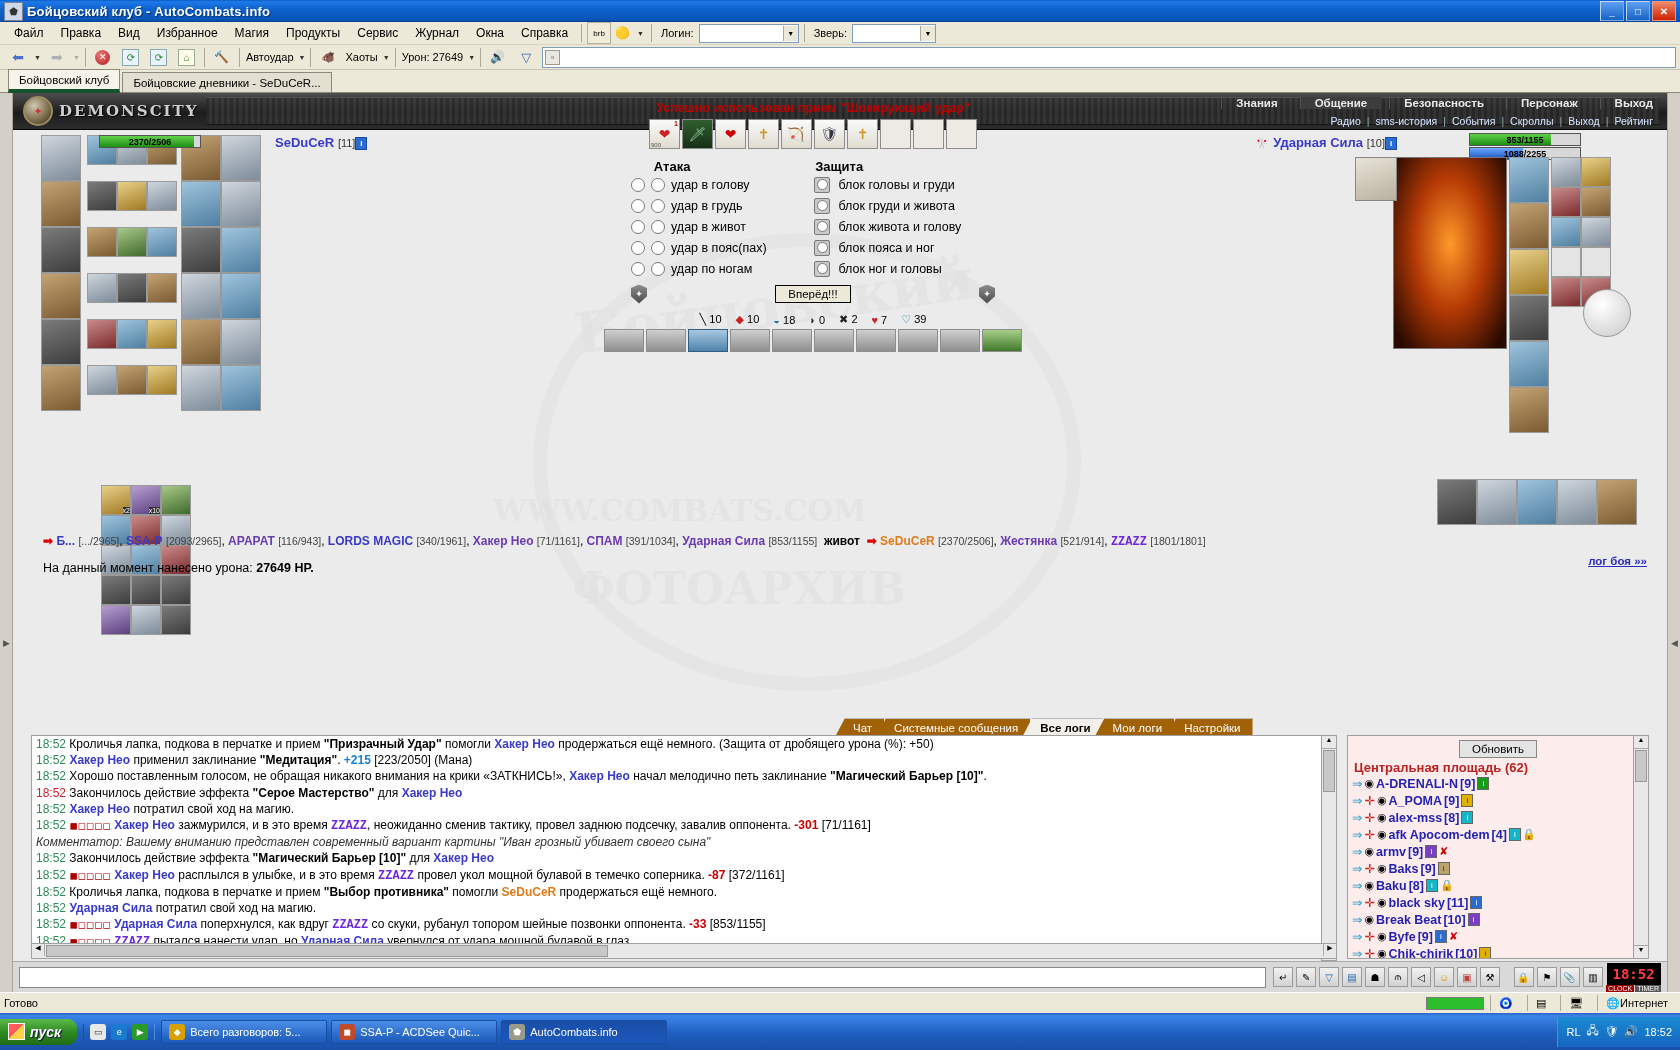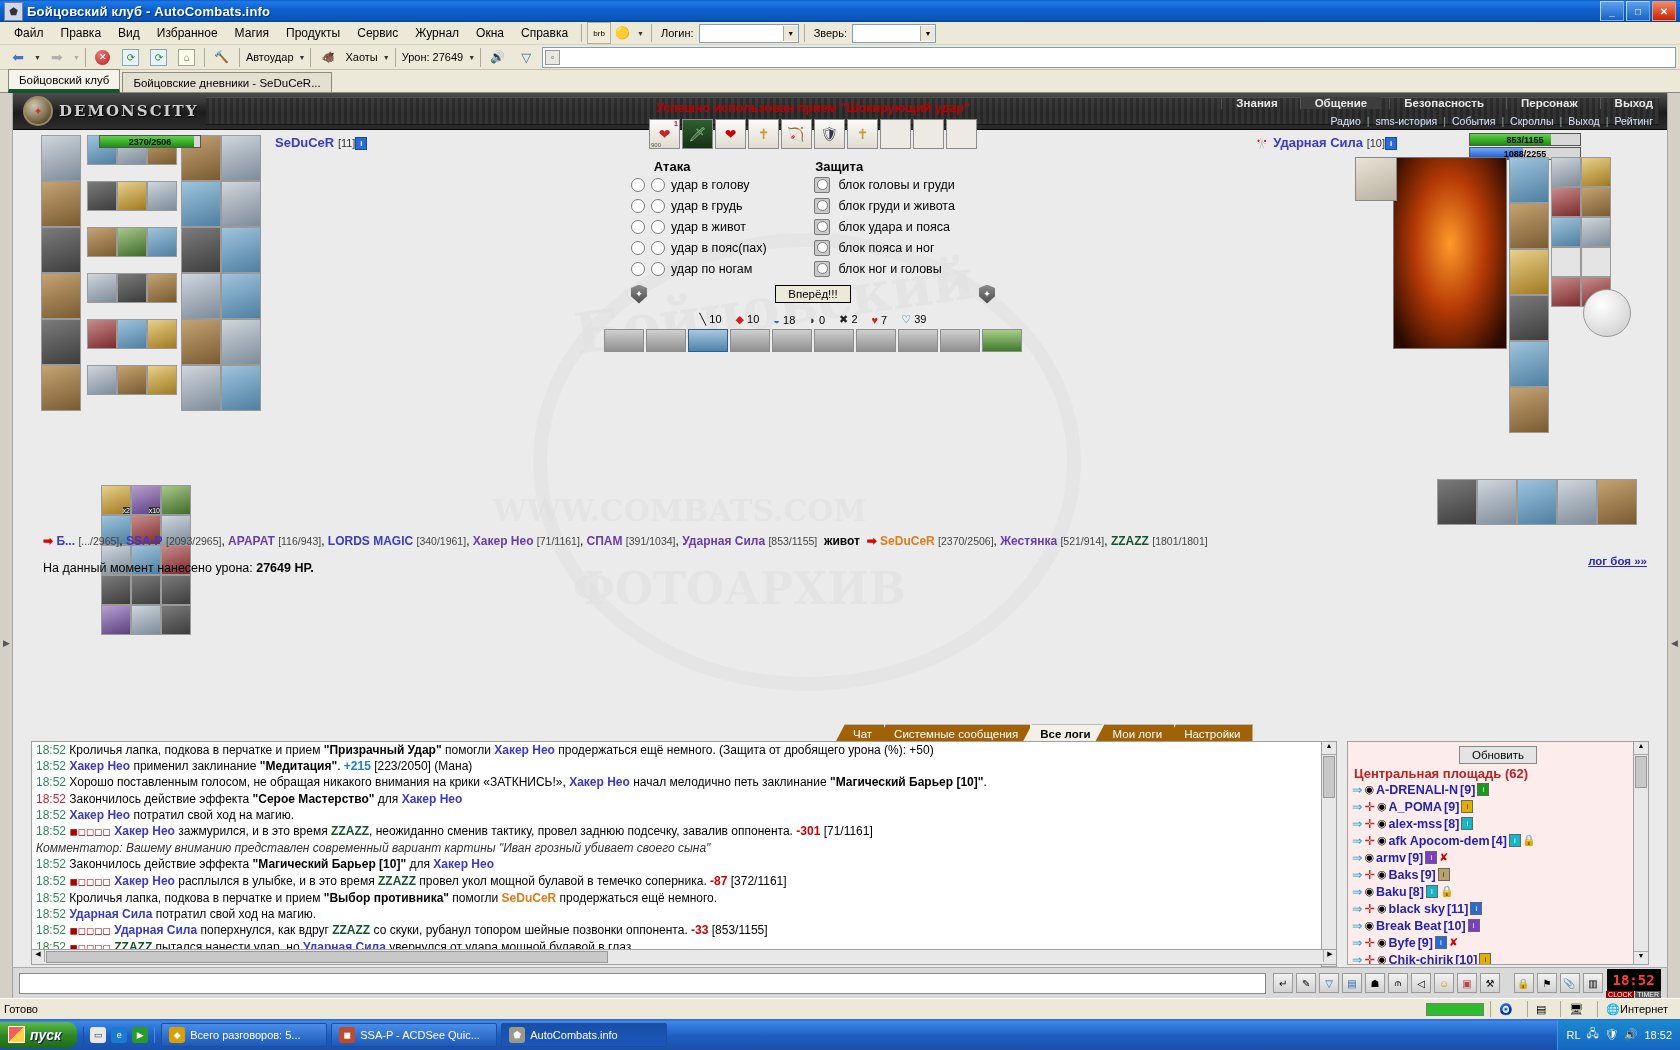--- a/index.html
+++ b/index.html
@@ -148,21 +148,21 @@
   .pname .lvl{font-weight:normal;font-size:11px;color:#333;}
   .iico{display:inline-block;width:10px;height:11px;background:#2b6cd4;color:#fff;font-size:8px;
         text-align:center;line-height:11px;border:1px solid #17499b;vertical-align:middle;}
 
   
   .parts{position:absolute;left:30px;top:440px;width:1500px;font-size:12px;line-height:17px;}
   .parts b{font-weight:bold;}
   .nm-blue{color:#3a3ac8;font-weight:bold;}
   .nm-purple{color:#6a3ab0;font-weight:bold;}
   .nm-orange{color:#e07b1b;font-weight:bold;}
-  .nm-gold{color:#14532d;font-weight:bold;}
+  .nm-gold{color:#6d28d9;font-weight:bold;font-family:Liberation Mono, monospace;}
   .hpv{color:#444;font-size:10.5px;}
   .arrow-r{color:#d00;font-weight:bold;}
   .damline{position:absolute;left:30px;top:468px;font-size:12.5px;}
   .logref{position:absolute;right:20px;top:462px;font-size:11.5px;color:#2b2bbb;font-weight:bold;}
 
   
   .chatwrap{position:absolute;left:0;right:0;bottom:0;height:275px;background:#ebebeb;}
   .chattabs{position:absolute;left:830px;top:0;height:20px;display:flex;align-items:flex-end;}
   .ctab{height:18px;padding:0 12px 0 18px;font-size:11.5px;color:#fff;background:#a16207;
         display:flex;align-items:center;margin-left:-8px;
@@ -206,21 +206,21 @@
 
   
   .statusbar{height:20px;background:#ece9d8;border-top:1px solid #fff;display:flex;align-items:center;
              font-size:11px;padding:0 4px;flex:none;gap:6px;}
   .sb-sec{border-left:1px solid #aca899;padding:0 8px;height:16px;display:flex;align-items:center;}
   .sb-grow{flex:1;}
   .pbar{width:56px;height:11px;border:1px solid #7a7a7a;background:#fff;display:flex;}
   .pbar i{display:block;height:100%;background:#2bbd2b;}
 
   
-  .taskbar{height:31px;flex:none;background:linear-gradient(180deg,#2a63c8 0%,#3b86e8 8%,#1e5ec0 55%,#1a50a8 100%);
+  .taskbar{height:37px;flex:none;background:linear-gradient(180deg,#2a63c8 0%,#3b86e8 8%,#1e5ec0 55%,#1a50a8 100%);
            display:flex;align-items:center;}
   .start{height:26px;margin:2px 6px 2px 0;padding:0 16px 0 8px;display:flex;align-items:center;gap:5px;
          background:linear-gradient(180deg,#5cbb4a,#2f8a22 50%,#1f6b17);color:#fff;font-weight:bold;font-size:14px;
          font-style:italic;border-radius:0 9px 9px 0;text-shadow:1px 1px 1px #114;}
   .start .flag{width:15px;height:15px;background:
       linear-gradient(135deg,#ff5b5b 0 50%,#ffd24a 50% 100%);border:1px solid #fff;}
   .qlaunch{display:flex;align-items:center;gap:5px;padding:0 6px;border-left:1px solid #1a4fa0;
            border-right:1px solid #4a8ce8;}
   .qi{width:16px;height:16px;border-radius:3px;display:flex;align-items:center;justify-content:center;font-size:9px;color:#fff;}
   .tasks{display:flex;align-items:center;gap:4px;padding-left:6px;flex:1;}
@@ -600,21 +600,21 @@
           </div>
         </div>
         <div class="optrow">
           <div class="atk">
             <span class="rad"></span>
             <span class="rad"></span>
             <span>удар в живот</span>
           </div>
           <div class="def">
             <span class="rad box"></span>
-            <span>блок удара и пояса</span>
+            <span>блок живота и голову</span>
           </div>
         </div>
         <div class="optrow">
           <div class="atk">
             <span class="rad"></span>
             <span class="rad"></span>
             <span>удар в пояс(пах)</span>
           </div>
           <div class="def">
             <span class="rad box"></span>

